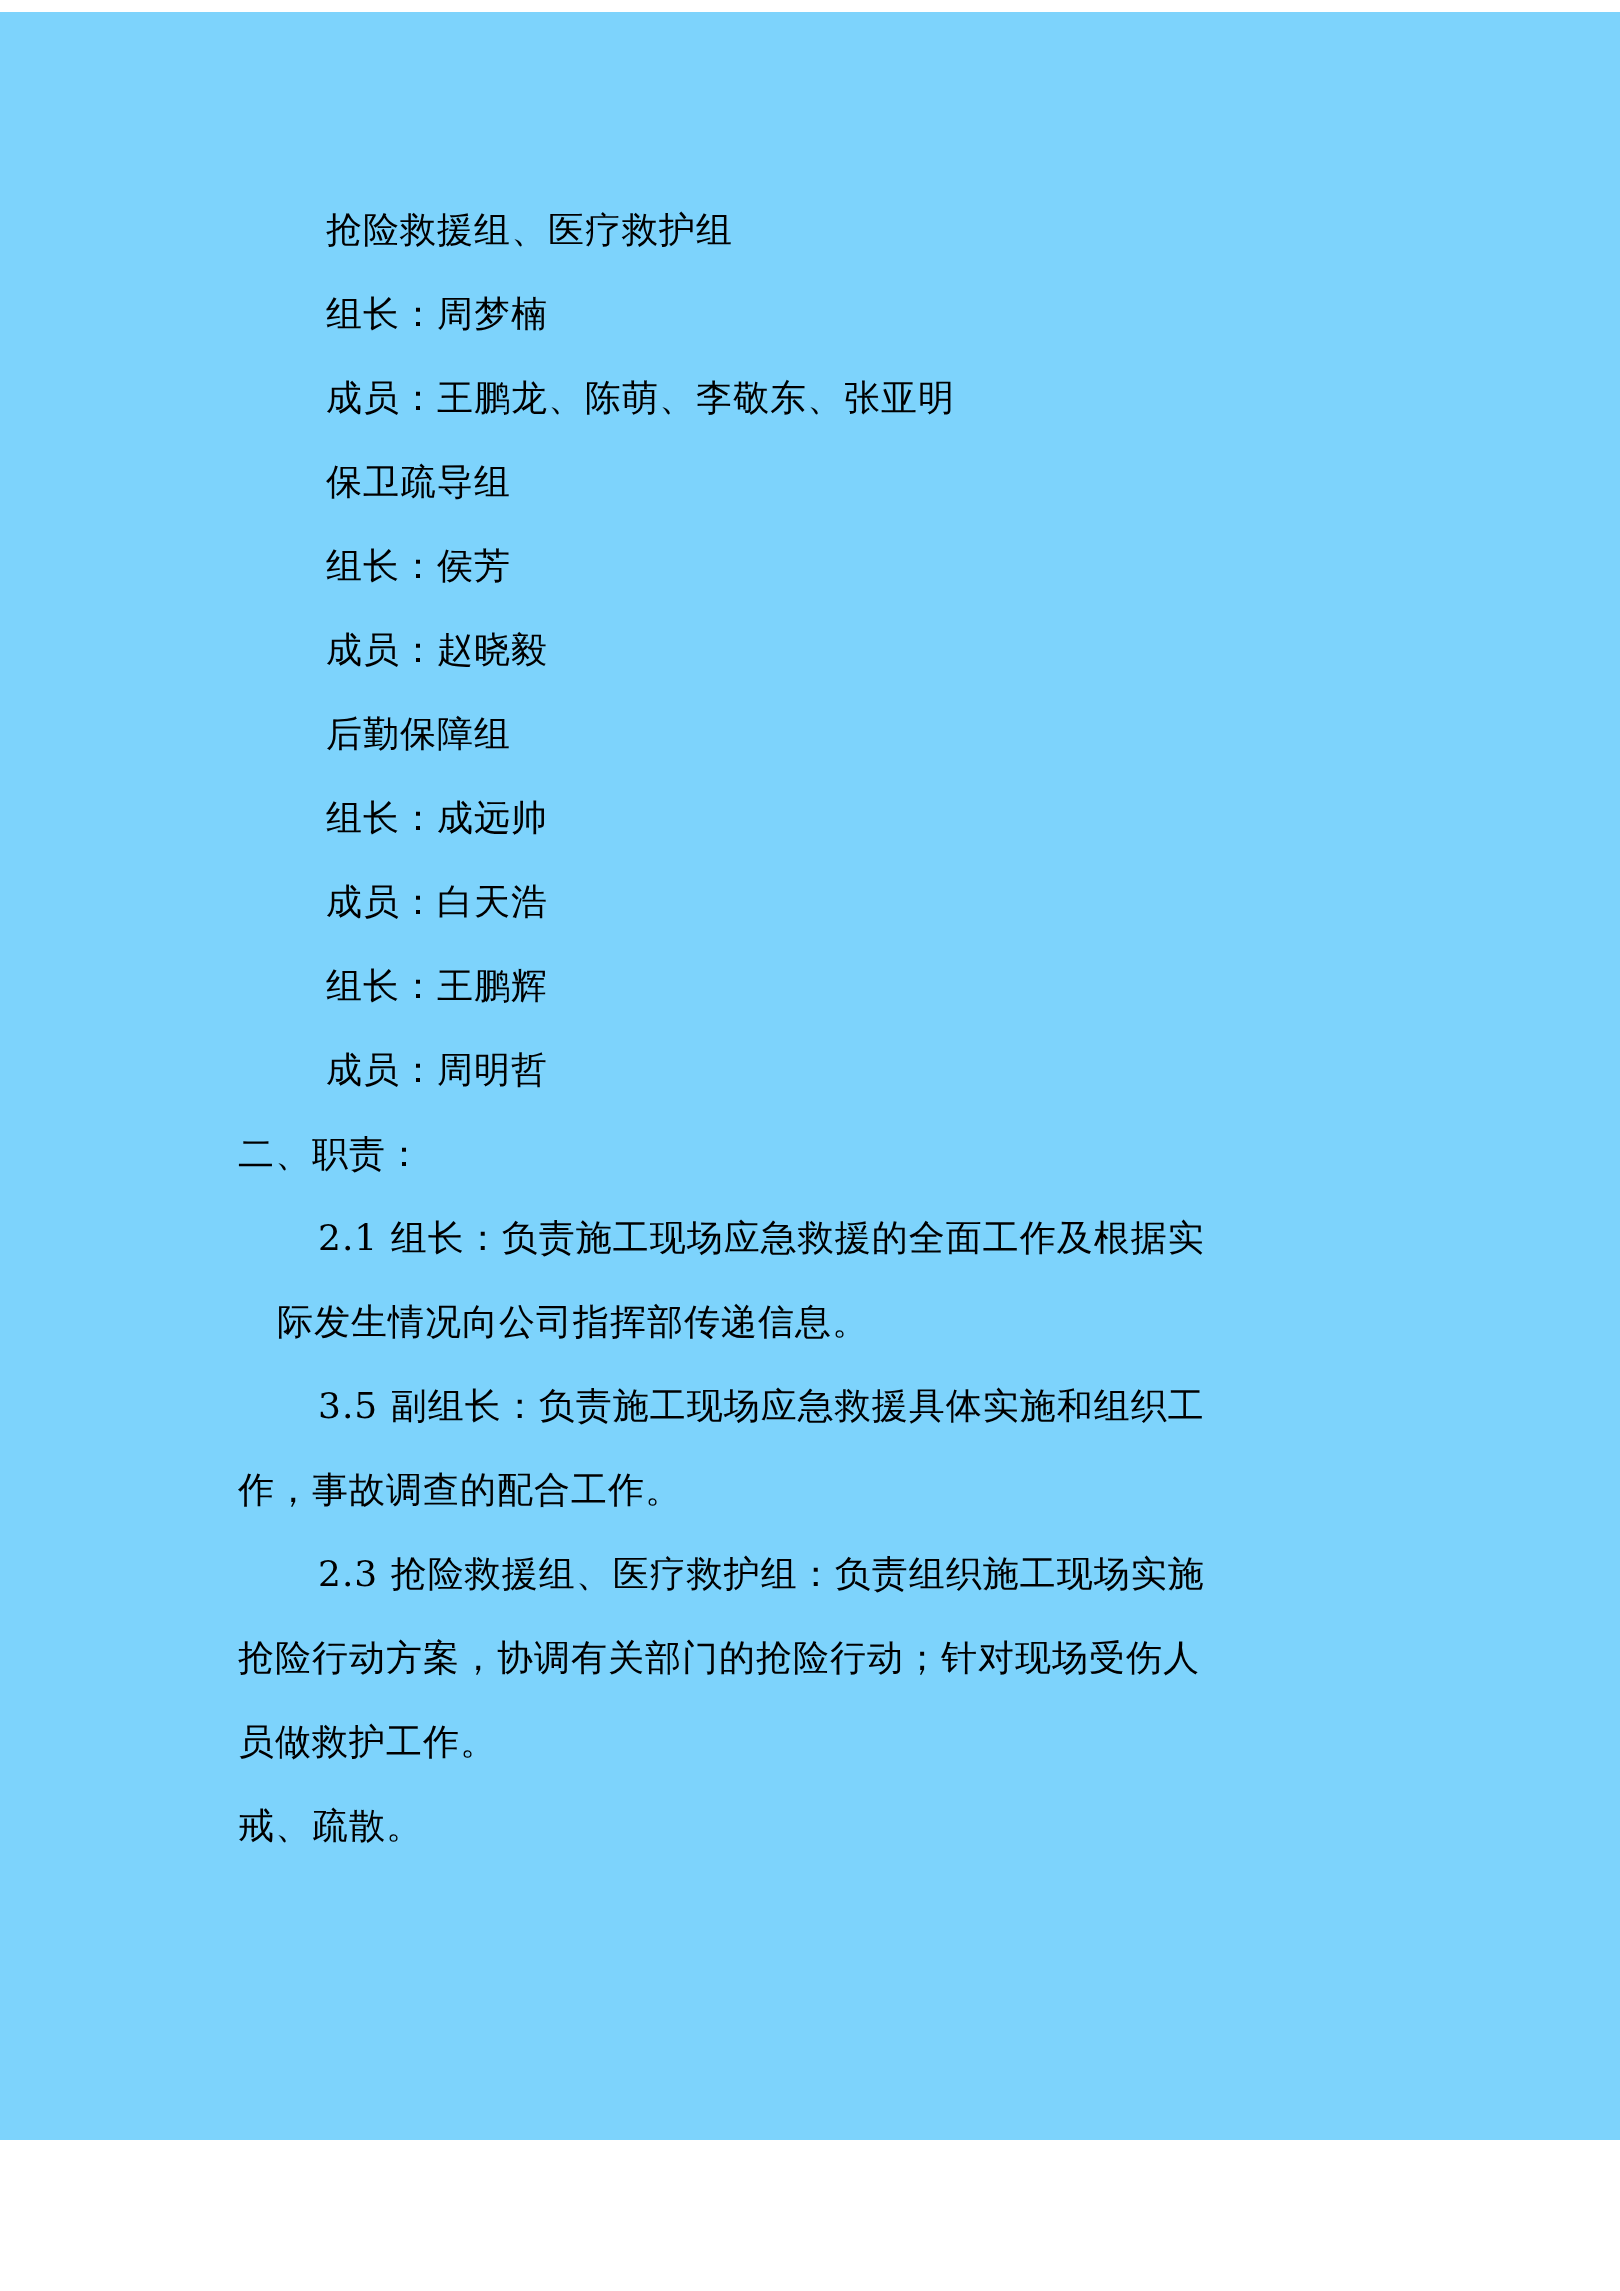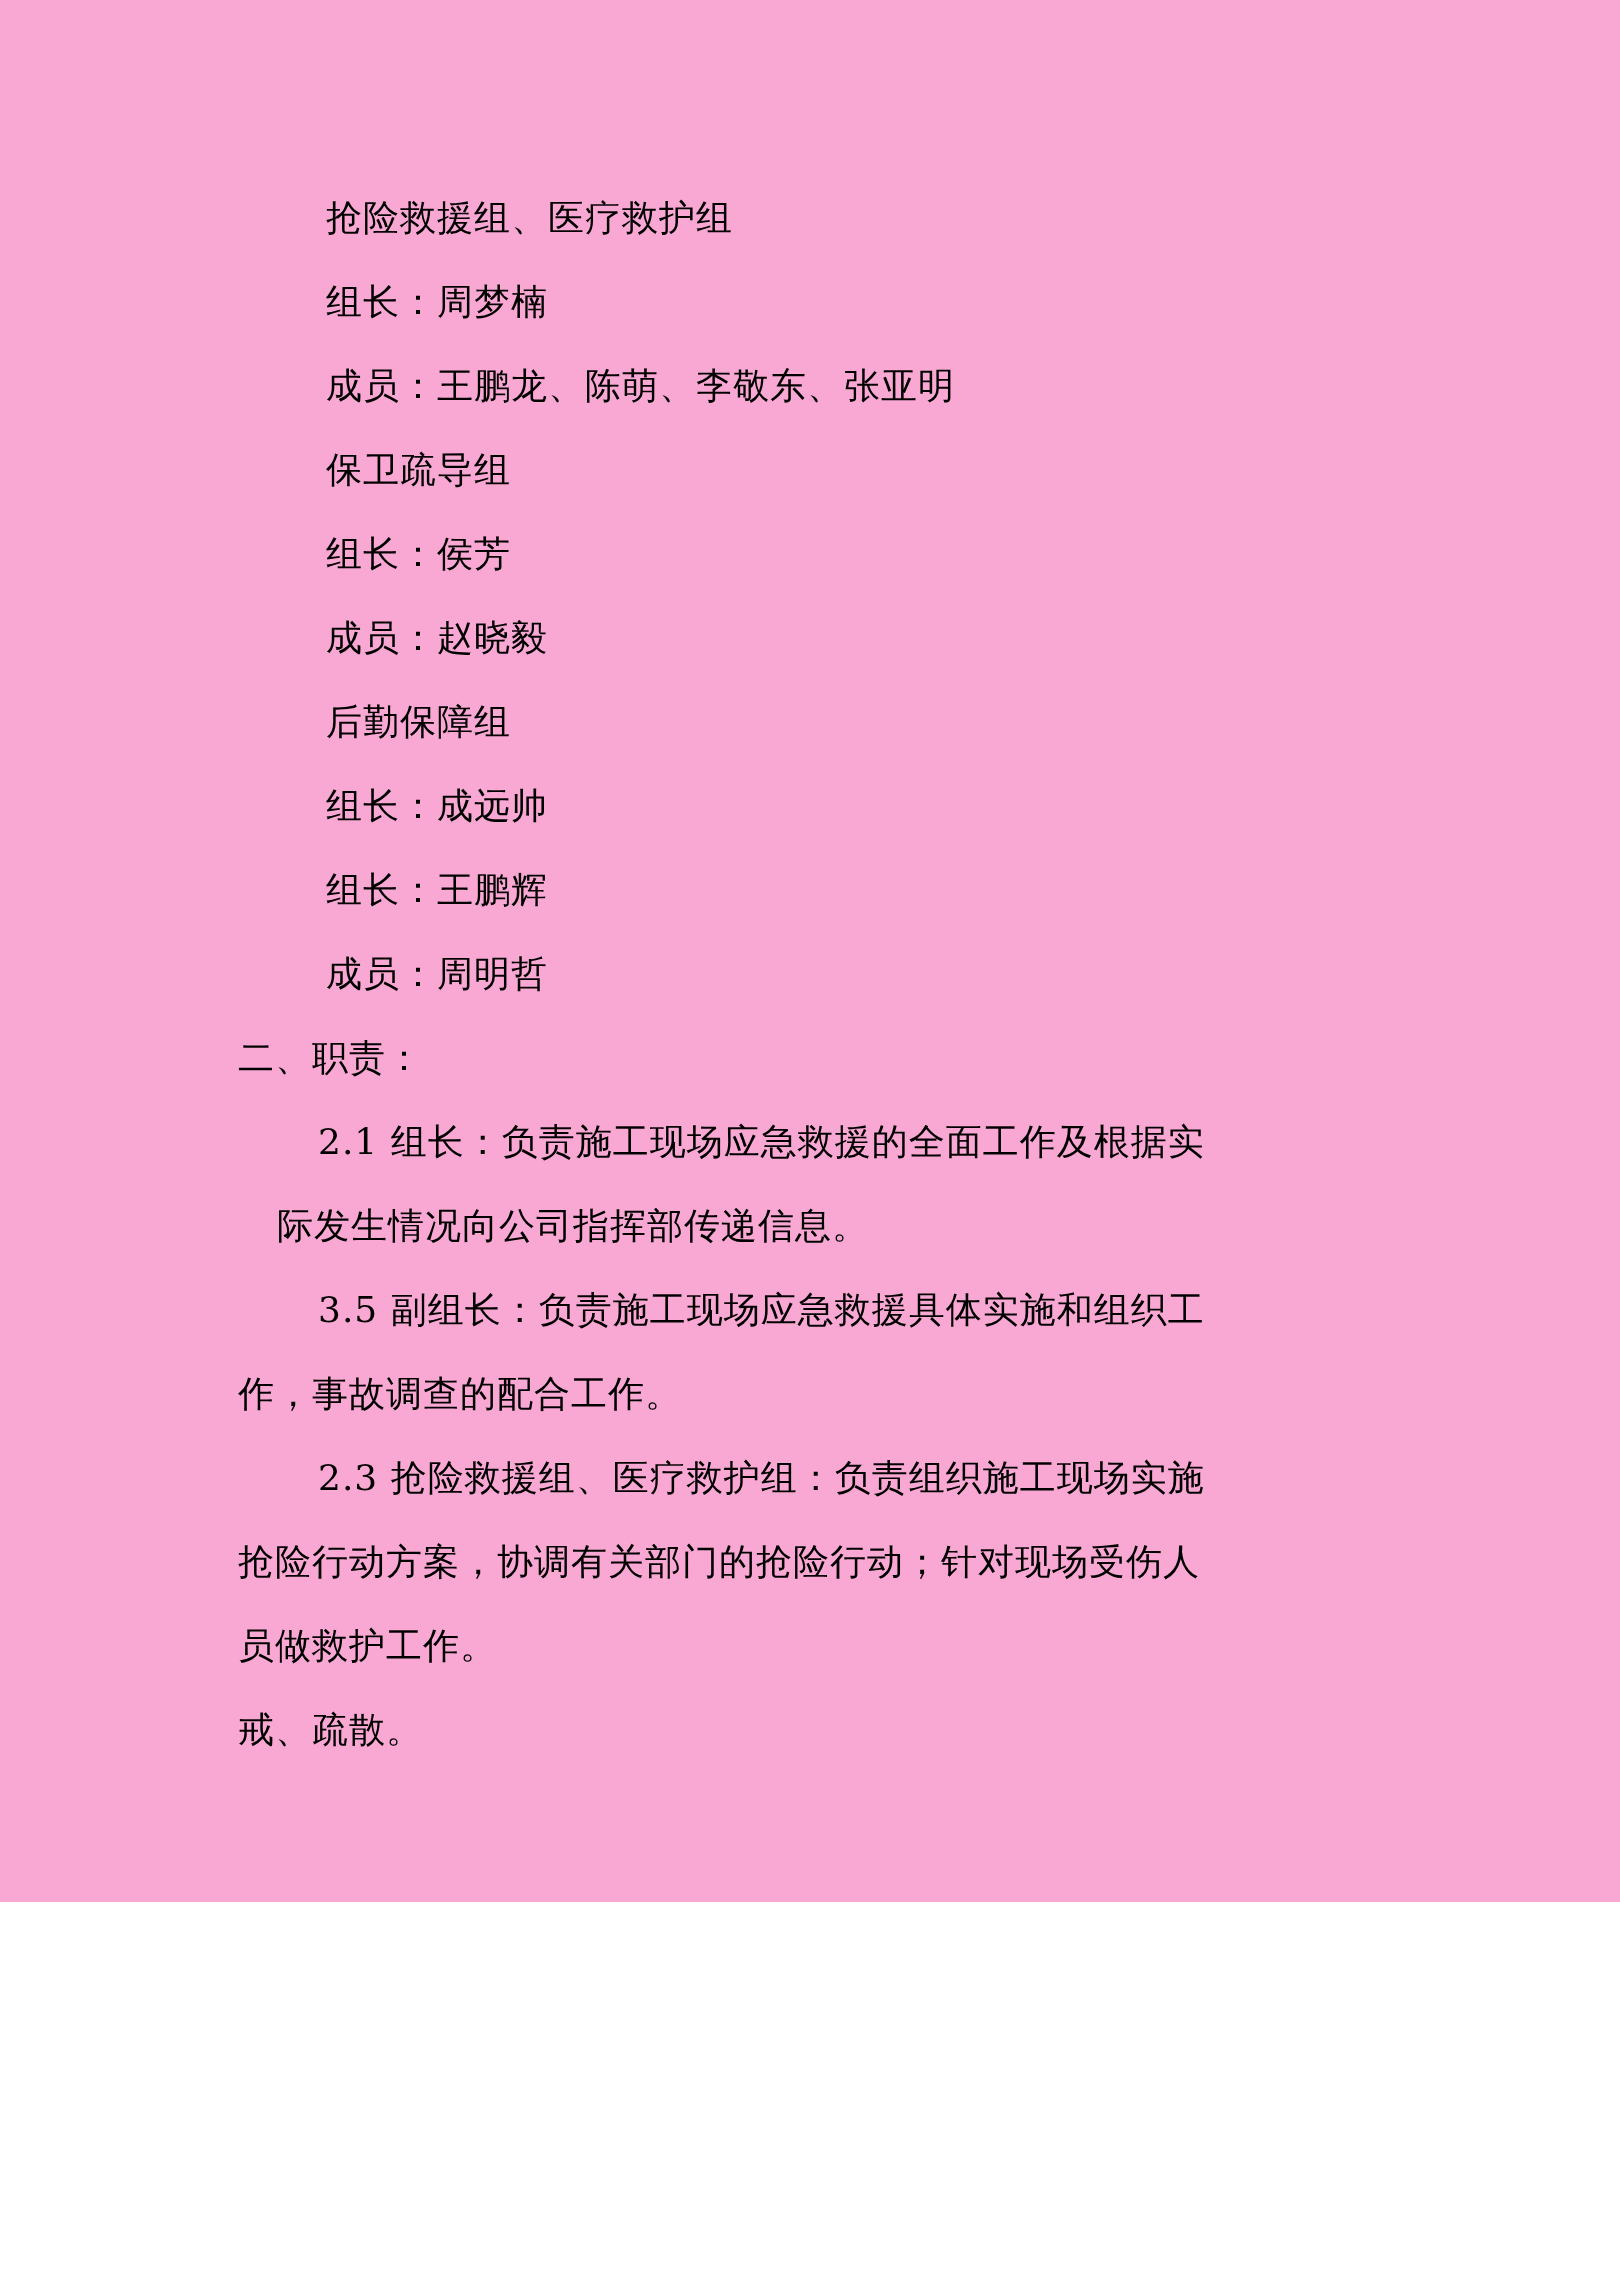--- a/index.html
+++ b/index.html
@@ -6,24 +6,25 @@
     margin: 0;
     padding: 0;
     background: #ffffff;
   }
   body {
     font-family: "DejaVu Sans", sans-serif;
   }
   .page {
     position: relative;
     width: 1620px;
-    height: 1902px;
-    background: #f9a8d4;
+    height: 2128px;
+    background: #7dd3fc;
     box-sizing: border-box;
     overflow: hidden;
+    margin-top: 12px;
   }
   .content {
     position: absolute;
     left: 238px;
     top: 176px;
     width: 1152px;
   }
   .line {
     font-family: "DejaVu Serif", serif;
     font-size: 36px;
@@ -60,20 +61,21 @@
   <div class="content">
 
     <div class="line indent-1">抢险救援组、医疗救护组</div>
     <div class="line indent-1">组长：周梦楠</div>
     <div class="line indent-1">成员：王鹏龙、陈萌、李敬东、张亚明</div>
     <div class="line indent-1">保卫疏导组</div>
     <div class="line indent-1">组长：侯芳</div>
     <div class="line indent-1">成员：赵晓毅</div>
     <div class="line indent-1">后勤保障组</div>
     <div class="line indent-1">组长：成远帅</div>
+    <div class="line indent-1">成员：白天浩</div>
     <div class="line indent-1">组长：王鹏辉</div>
     <div class="line indent-1">成员：周明哲</div>
 
     <div class="line indent-head">二、职责：</div>
 
     <div class="line para">2.1 组长：负责施工现场应急救援的全面工作及根据实</div>
     <div class="line para-cont">际发生情况向公司指挥部传递信息。</div>
 
     <div class="line para">3.5 副组长：负责施工现场应急救援具体实施和组织工</div>
     <div class="line para-cont0">作，事故调查的配合工作。</div>

